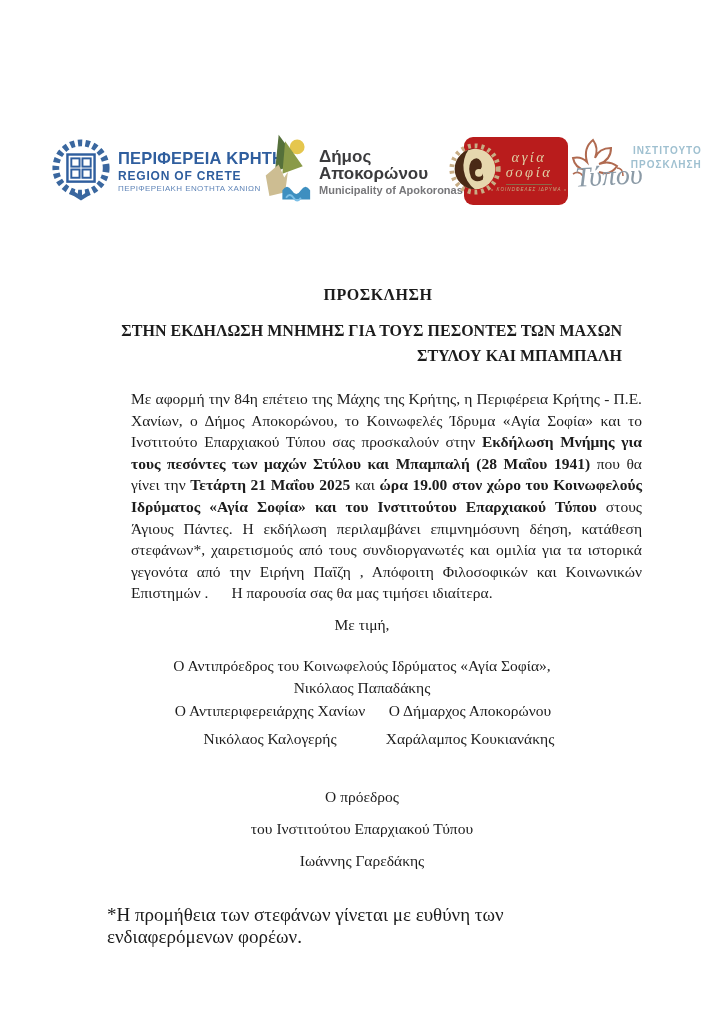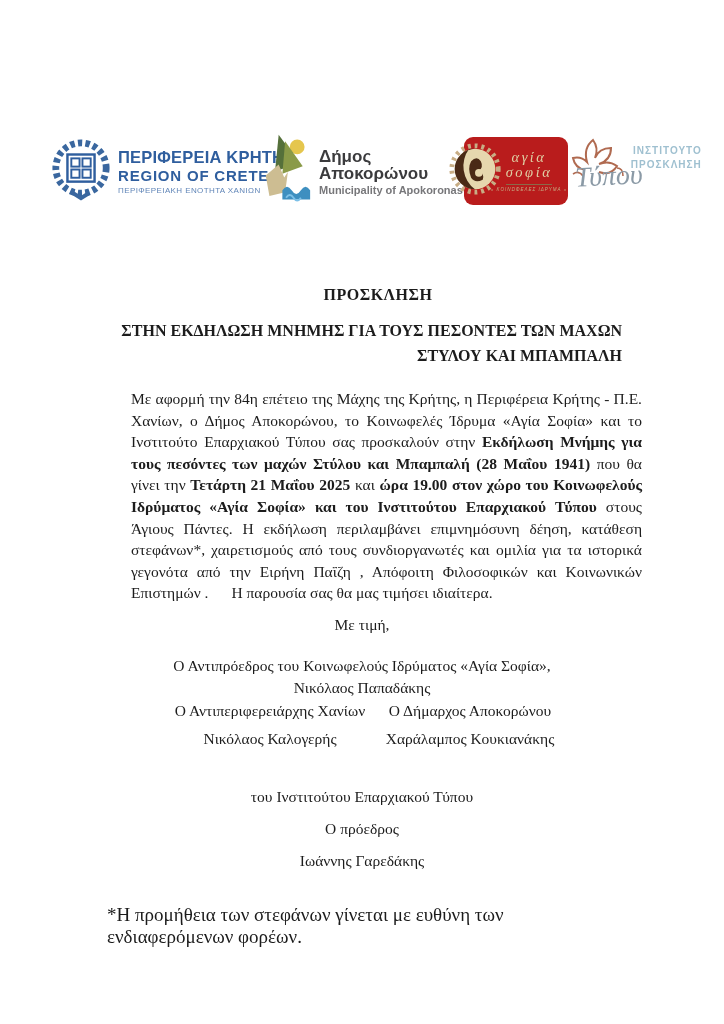--- a/index.html
+++ b/index.html
@@ -10,21 +10,21 @@
     font-family:"Liberation Serif", serif; color:#1c1c1c;
   }
   
   .logos { position:absolute; top:125px; left:50px; width:628px; height:94px;
            display:flex; align-items:center; font-family:"Liberation Sans", sans-serif; }
   .logo { display:flex; align-items:center; }
   
   .region { width:202px; }
   .region-text { margin-left:6px; line-height:1.05; }
   .region-title { color:#2f5e9e; font-weight:bold; font-size:16.5px; letter-spacing:.2px; white-space:nowrap; }
-  .region-sub   { color:#2f5e9e; font-weight:bold; font-size:15px; letter-spacing:.8px; margin-top:2px; }
+  .region-sub   { color:#2f5e9e; font-weight:bold; font-size:12px; letter-spacing:.8px; margin-top:2px; }
   .region-unit  { color:#6186b8; font-size:8px; letter-spacing:.4px; margin-top:3px; white-space:nowrap; }
   
   .apok { width:180px; margin-left:8px; }
   .apok-text { margin-left:5px; line-height:1.02; }
   .apok-title { color:#3b3b3d; font-weight:bold; font-size:17px; }
   .apok-sub { color:#77777a; font-size:11px; font-weight:bold; margin-top:3px; white-space:nowrap; }
   
   .agia { width:132px; margin-left:6px; position:relative; height:84px; }
   .agia-box { position:absolute; left:18px; top:7px; width:104px; height:68px;
               background:#b91c1c; border-radius:9px;
@@ -159,20 +159,20 @@
     <div class="title">Ο Αντιπεριφερειάρχης Χανίων</div>
     <div class="name">Νικόλαος Καλογερής</div>
   </div>
 
   <div class="official official-right">
     <div class="title">Ο Δήμαρχος Αποκορώνου</div>
     <div class="name">Χαράλαμπος Κουκιανάκης</div>
   </div>
 
   <div class="president">
+    <div>Ο πρόεδρος</div>
     <div>του Ινστιτούτου Επαρχιακού Τύπου</div>
-    <div>Ο πρόεδρος</div>
     <div>Ιωάννης Γαρεδάκης</div>
   </div>
 
   <div class="footnote">*Η προμήθεια των στεφάνων γίνεται με ευθύνη των ενδιαφερόμενων φορέων.</div>
 
 </div>
 
 </body></html>

